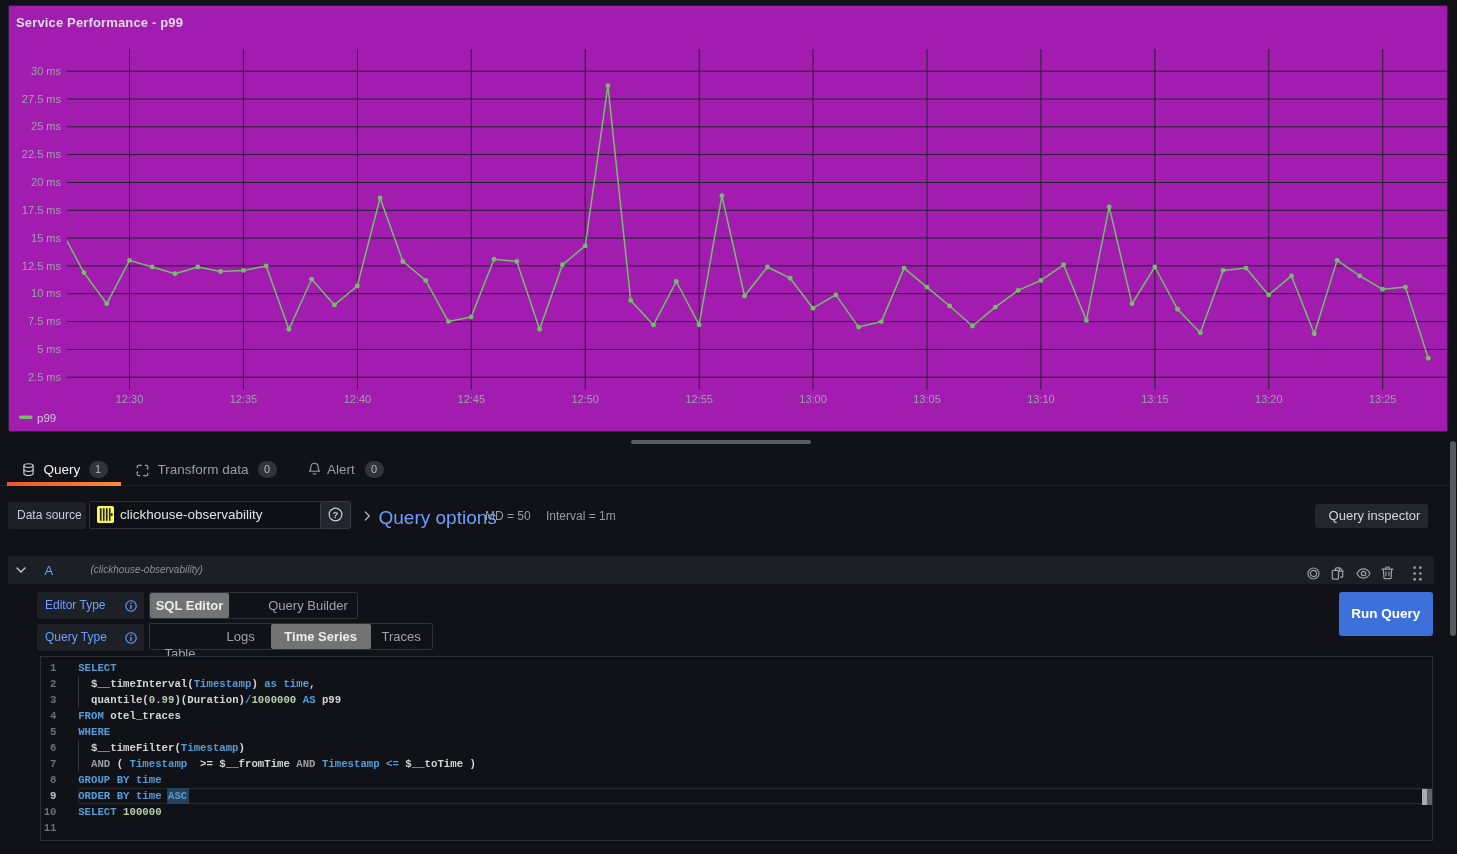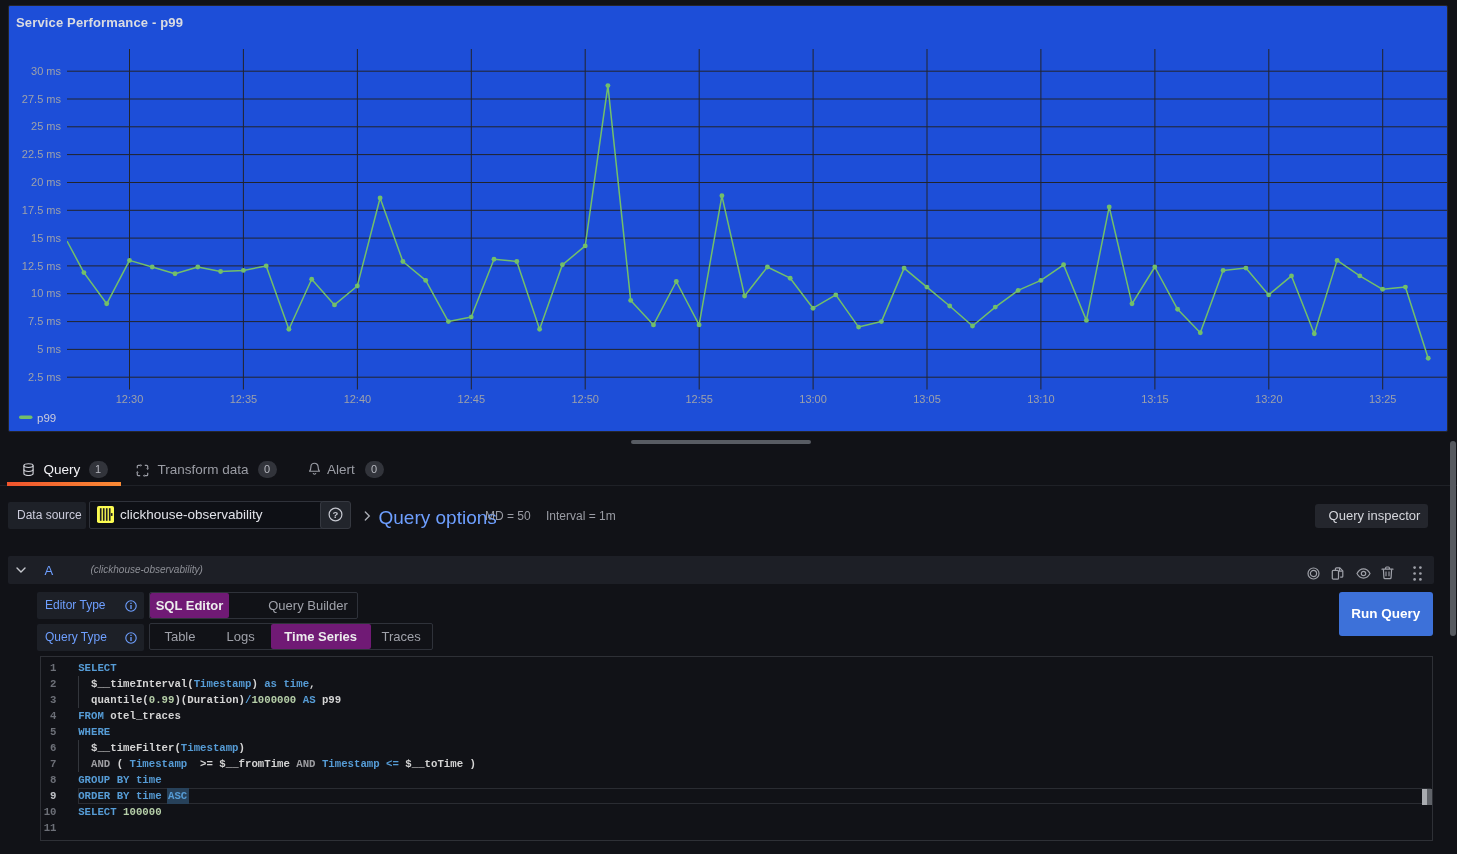--- a/index.html
+++ b/index.html
@@ -1,20 +1,20 @@
 <!DOCTYPE html>
 <html><head>
 <meta charset="utf-8">
 <style>
 * { margin:0; padding:0; box-sizing:border-box; }
 html,body { width:1457px; height:854px; background:#111217; overflow:hidden;
   font-family:"Liberation Sans", sans-serif; color:#ccccdc; }
 .abs { position:absolute; }
 .panel { position:absolute; left:8px; top:5px; width:1440px; height:427px;
-  background:#1d4ed8; border:1px solid #25262c; border-radius:2px; }
+  background:#a21caf; border:1px solid #25262c; border-radius:2px; }
 .ptitle { position:absolute; left:7px; top:8.5px; font-size:13px; font-weight:600;
   color:#dbdce1; letter-spacing:0.15px; }
 .splitter { position:absolute; left:631px; top:439.5px; width:180px; height:4px;
   border-radius:2px; background:#585c63; }
 
 .tabbar { position:absolute; left:0; top:455px; width:1457px; height:31px;
   border-bottom:1px solid #1f2127; }
 .tabtxt { font-size:13.5px; font-weight:500; }
 .badge { display:inline-block; background:#32343b; color:#b7b9c0; border-radius:9px;
   font-size:11px; line-height:16.5px; padding:0 6.5px; font-weight:500; }
@@ -41,21 +41,21 @@
 .rowAa { position:absolute; left:36.5px; top:7px; font-size:13px; font-weight:500; color:#6e9fff; }
 .rowAds { position:absolute; left:82.5px; top:7.5px; font-size:10px; font-style:italic; color:#8d8f96; }
 
 .flabel { position:absolute; left:37px; width:107px; height:27.5px; background:#1d2027;
   border-radius:2px; font-size:12px; font-weight:500; color:#6e9fff;
   display:flex; align-items:center; padding-left:8px; }
 .rgroup { position:absolute; height:27px; background:#111217; border:1px solid #2f323a;
   border-radius:2px; display:flex; }
 .seg { height:25px; display:flex; align-items:center; justify-content:center;
   font-size:13px; color:#9fa1a9; font-weight:500; }
-.seg.sel { background:#701a75; border-radius:2px; color:#eceded; font-weight:700; }
+.seg.sel { background:#737373; border-radius:2px; color:#eceded; font-weight:700; }
 .runbtn { position:absolute; left:1339px; top:591.5px; width:93.5px; height:44px;
   background:#3d71d9; border-radius:3px; display:flex; align-items:center; justify-content:center;
   font-size:13.5px; font-weight:600; color:#fff; }
 
 .codebox { position:absolute; left:40px; top:655.5px; width:1393px; height:185px;
   background:#111217; border:1px solid #2e3036; }
 .code { font-family:"Liberation Mono", monospace; font-size:10.7px; font-weight:700;
   line-height:16px; white-space:pre; }
 .ln { position:absolute; width:15.5px; text-align:right; color:#6c6f77; }
 .cl { position:absolute; left:37.2px; }
@@ -303,21 +303,21 @@
   <div class="seg sel" style="width:93.5px;">SQL Editor</div>
   <div class="seg" style="width:113.5px;margin-left:30px;">Query Builder</div>
 </div>
 <div class="runbtn">Run Query</div>
 <div class="flabel" style="top:623.5px;">Query Type<svg class="icon" width="12" height="12" viewBox="0 0 12 12" style="position:absolute;left:88px;top:8px;">
       <circle cx="6" cy="6" r="5.2" fill="none" stroke="#6e9fff" stroke-width="1.1"></circle>
       <rect x="5.35" y="5" width="1.3" height="4" fill="#6e9fff"></rect>
       <rect x="5.35" y="2.7" width="1.3" height="1.3" fill="#6e9fff"></rect>
     </svg></div>
 <div class="rgroup" style="left:148.5px;top:623px;width:284px;">
-  <div class="seg" style="width:61px;">Table</div>
+  <div class="seg" style="width:61px;margin-top:17px;">Table</div>
   <div class="seg" style="width:60.5px;">Logs</div>
   <div class="seg sel" style="width:100px;">Time Series</div>
   <div class="seg" style="width:61px;">Traces</div>
 </div>
 <div class="codebox">
     <div style="position:absolute;left:37.4px;top:19.5px;width:1px;height:32px;background:#33363c;"></div>
 <div style="position:absolute;left:37.4px;top:83.5px;width:1px;height:32px;background:#33363c;"></div>
 <div style="position:absolute;left:36.9px;top:131.4px;width:1353px;height:15.8px;border:1px solid #2a2c32;"></div>
 <div style="position:absolute;left:126.3px;top:131.5px;width:21.4px;height:15.6px;background:#27415a;"></div>
 <div style="position:absolute;left:1380.5px;top:132.5px;width:5.5px;height:15.5px;background:#a9abb0;"></div>

